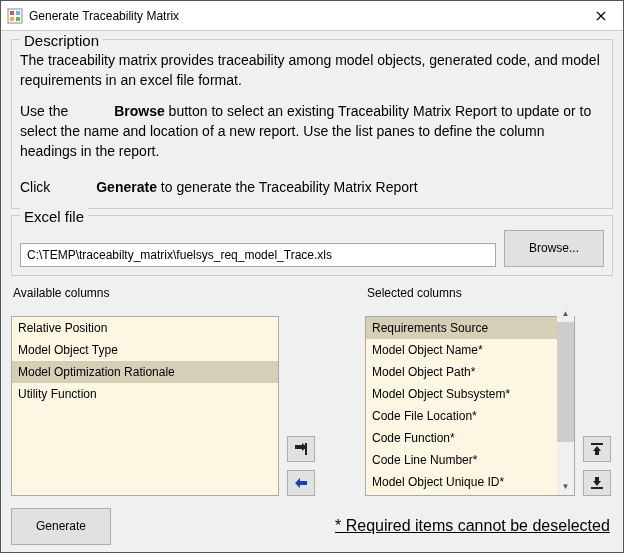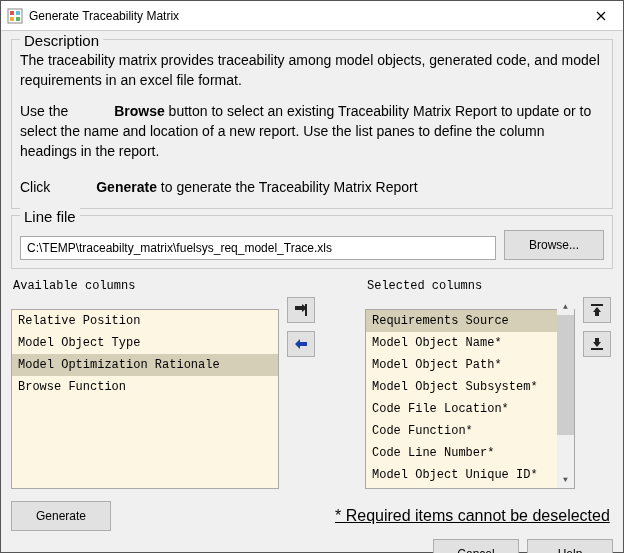--- a/index.html
+++ b/index.html
@@ -78,36 +78,35 @@
   }
   .text-input {
     flex: 1;
     height: 24px;
     border: 1px solid #a9a9a9;
     background: #fff;
     padding: 2px 6px;
     font: inherit;
   }
   .btn {
-    height: 30px;
+    height: 37px;
     min-width: 86px;
     border: 1px solid #adadad;
     background: #e1e1e1;
     font: inherit;
     padding: 0 12px;
     cursor: pointer;
   }
   .btn-wide { min-width: 100px; }
 
   .columns-area {
     display: flex;
     gap: 8px;
-    align-items: flex-start;
+    align-items: flex-end;
     margin-top: 4px;
-    font-family: Liberation Mono, monospace;
   }
   .panel {
     display: flex;
     flex-direction: column;
     gap: 4px;
   }
   .panel-left { width: 268px; }
   .panel-right { flex: 1; padding-left: 40px; }
   .panel-label { font-size: 12px; padding-left: 2px; }
 
@@ -215,37 +214,37 @@
         <p>
           <span>Use the </span><b>Browse</b><span> button to select an existing Traceability Matrix Report to update or to select the name and location of a new report. Use the list panes to define the column headings in the report.</span>
         </p>
         <p>
           <span>Click </span><b>Generate</b><span> to generate the Traceability Matrix Report</span>
         </p>
       </div>
     </div>
 
     <div class="group">
-      <div class="legend">Line file</div>
+      <div class="legend">Excel file</div>
       <div class="excel-row">
         <input type="text" class="text-input" value="C:\TEMP\traceabilty_matrix\fuelsys_req_model_Trace.xls" style="">
         <button class="btn btn-wide">Browse...</button>
       </div>
     </div>
 
     <div class="columns-area">
 
       <div class="panel panel-left">
         <div class="panel-label">Available columns</div>
         <div class="listwrap">
           <div class="listbox" id="available-list">
               <div class="item">Relative Position</div>
               <div class="item">Model Object Type</div>
               <div class="item selected">Model Optimization Rationale</div>
-              <div class="item">Browse Function</div>
+              <div class="item">Utility Function</div>
             </div>
         </div>
       </div>
 
       <div class="mid-btns">
         <div class="icon-btn" title="Add">
           <svg viewBox="0 0 14 14">
             <path d="M1 3 H8 V1 L13 5 L8 9 V7 H1 Z" fill="#222"></path>
             <rect x="11" y="1" width="2" height="12" fill="#222"></rect>
           </svg>

